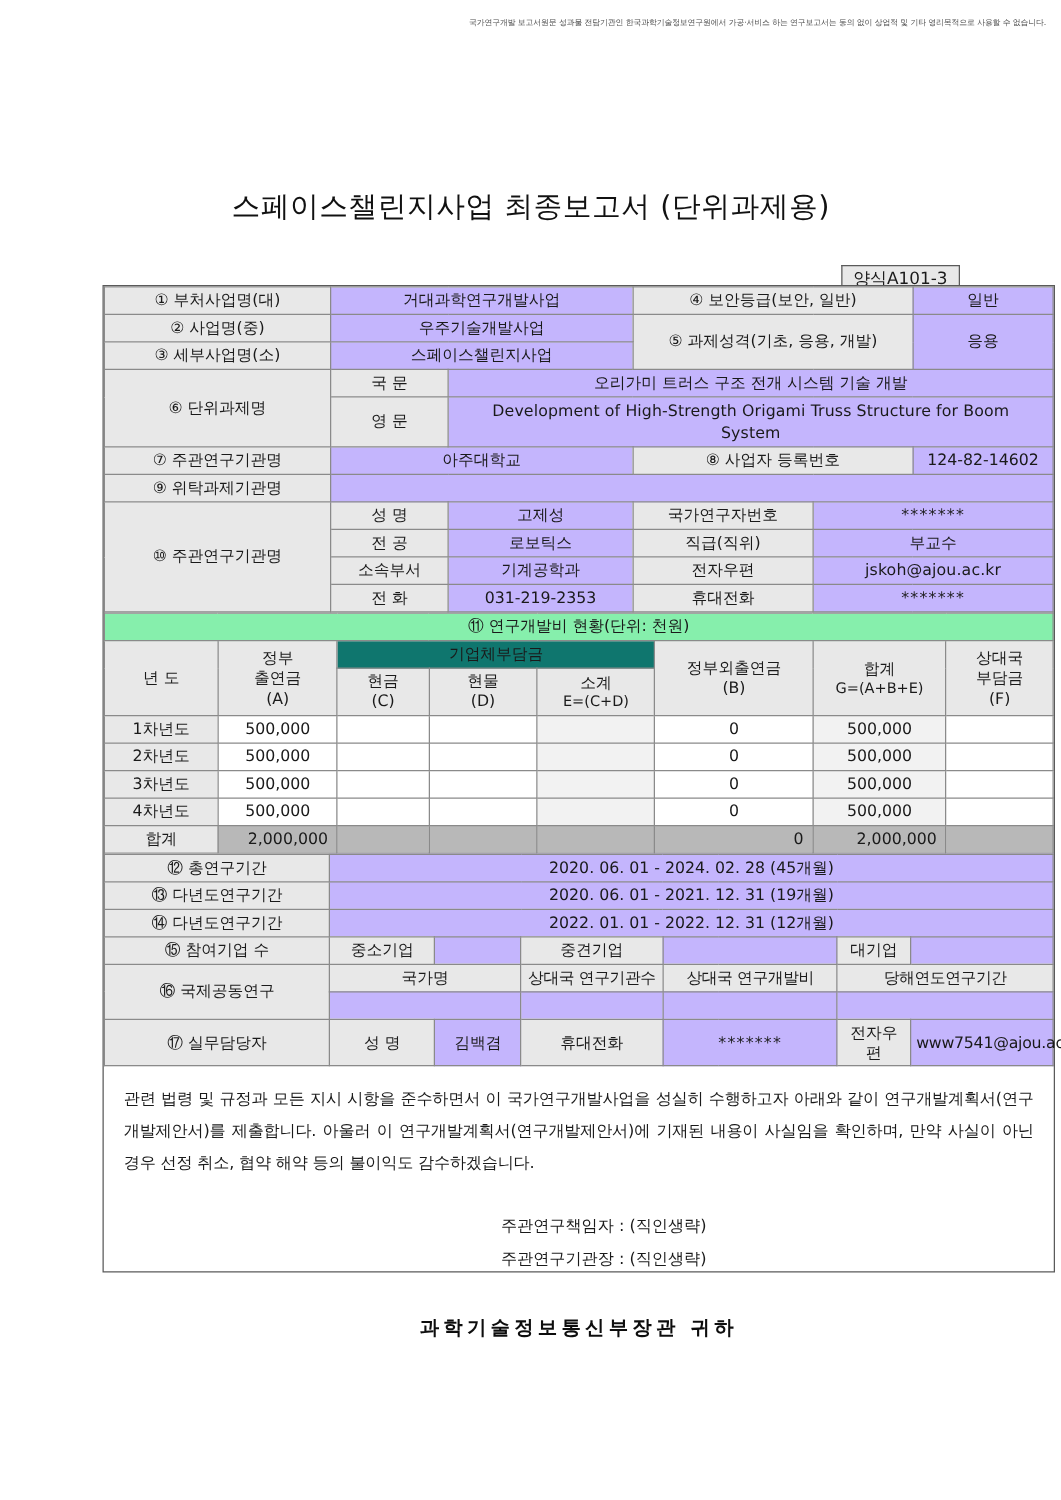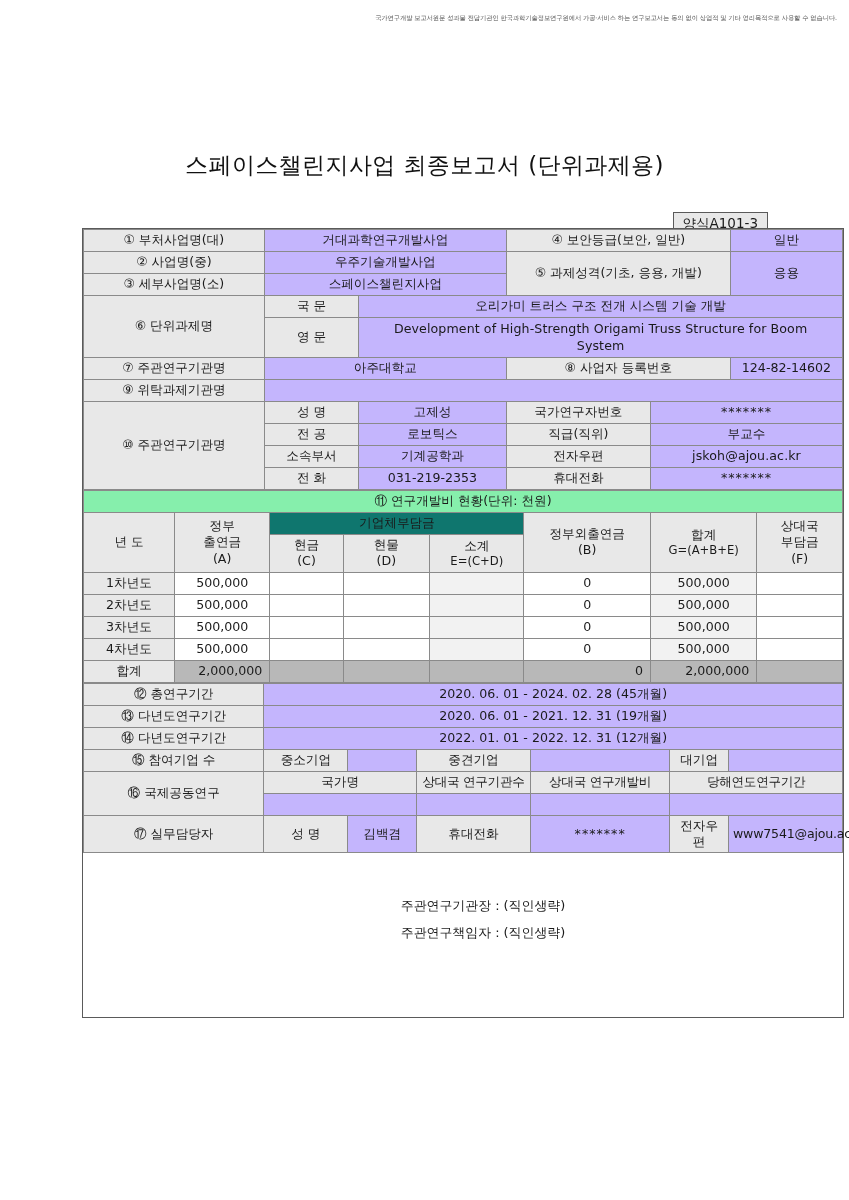--- a/index.html
+++ b/index.html
@@ -385,19 +385,21 @@
         <td class="val">김백겸</td>
         <td class="lbl">휴대전화</td>
         <td class="val stars" colspan="2">*******</td>
         <td class="lbl">전자우편</td>
         <td class="val mono-ish">www7541@ajou.ac.kr</td>
       </tr>
     </tbody>
   </table>
 
   <div class="decl-wrap">
+    <div class="decl">관련 법령 및 규정과 모든 지시 시항을 준수하면서 이 국가연구개발사업을 성실히 수행하고자 아래와 같이 연구개발계획서(연구개발제안서)를 제출합니다. 아울러 이 연구개발계획서(연구개발제안서)에 기재된 내용이 사실임을 확인하며, 만약 사실이 아닌 경우 선정 취소, 협약 해약 등의 불이익도 감수하겠습니다.</div>
     <div class="sig-block">
+      <div>주관연구책임자 : (직인생략)</div>
       <div>주관연구기관장 : (직인생략)</div>
-      <div>주관연구책임자 : (직인생략)</div>
     </div>
+    <div class="addressee">과학기술정보통신부장관 귀하</div>
   </div>
 
 </div>
 
 </body></html>

